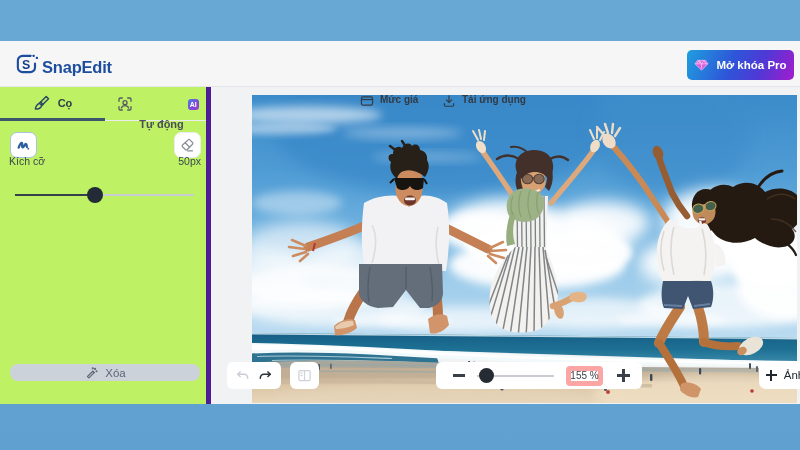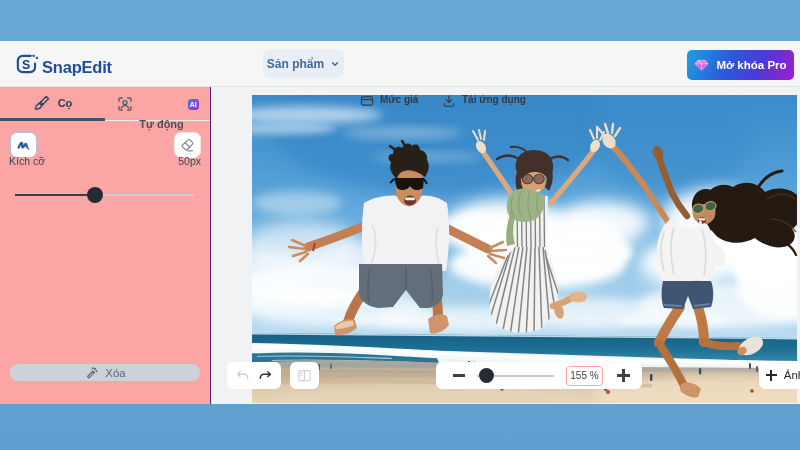--- a/index.html
+++ b/index.html
@@ -13,21 +13,21 @@
   .logo .t { font-size:16.5px; font-weight:bold; color:#1d4e9e; letter-spacing:-0.2px; margin-left:4px;margin-top:8px; }
   .nav-pill { position:absolute; left:263px; top:8px; width:81px; height:29px; background:#e9eef6; border-radius:7px; display:flex; align-items:center; justify-content:center; }
   .nav-pill .txt { color:#41699f; font-size:12px; font-weight:bold; }
   .nav-item { position:absolute; top:8px; height:29px; display:flex; align-items:flex-start; color:#333a44; font-size:10px; font-weight:bold;margin-top:45px; }
   .nav-item svg { margin-right:6px; }
   .probtn { position:absolute; left:687px; top:9px; width:107px; height:30px; border-radius:5px;
             background:linear-gradient(112deg,#1f9fdf 0%,#2e55d8 42%,#4f39d6 68%,#8d23cf 92%,#a21ecf 100%);
             display:flex; align-items:center; justify-content:center; color:#fff; font-size:11.5px; font-weight:bold; }
   .probtn svg { margin-right:7px; }
   
-  .sidebar { position:absolute; left:0; top:46px; width:211px; height:317px; background:#fca5a5; border-right:1px solid #4c1d95; }
+  .sidebar { position:absolute; left:0; top:46px; width:211px; height:317px; background:#bef264; border-right:5px solid #4c1d95; }
   .tabs { position:absolute; left:0; top:0; width:100%; height:34px; border-bottom:1px solid #ebebed; }
   .tab1 { position:absolute; left:0; top:0; width:105px; height:34px; display:flex; align-items:center; justify-content:center; border-bottom:3px solid #3c566e; }
   .tab1 .tx { font-size:11px; font-weight:bold; color:#2e3d4c; margin-left:7px; }
   .tab2 { position:absolute; left:105px; top:0; width:106px; height:34px; display:flex; align-items:center; justify-content:center; }
   .tab2 .tx { font-size:11px; font-weight:bold; color:#4a4f57; margin-left:6px;margin-top:39px; }
   .aibadge { width:11px; height:11px; border-radius:3px; margin-left:4px; background:linear-gradient(135deg,#4a7de0,#8a3fd8 70%,#a743cf); color:#fff; font-size:7px; font-weight:bold; display:flex; align-items:center; justify-content:center; }
   .toolbtn { position:absolute; width:27px; height:26px; border-radius:7px; background:#fff; display:flex; align-items:center; justify-content:center; }
   .tb-brush { left:10px; top:45px; border:1.5px solid #a9c3e2; }
   .tb-eraser { left:174px; top:45px; border:1px solid #ececee; }
   .sizrow { position:absolute; left:9px; top:68px; width:192px; display:flex; justify-content:space-between; font-size:10.5px; color:#3c4650; }
@@ -40,21 +40,21 @@
   .canvas { position:absolute; left:211px; top:46px; width:589px; height:317px; background:#f1f2f4; overflow:hidden; }
   .photo { position:absolute; left:41px; top:8px; width:545px; height:308px; }
   .fbtn { position:absolute; background:#fff; border-radius:6px; display:flex; align-items:center; justify-content:center; }
   .undoredo { left:16px; top:275px; width:54px; height:27px; }
   .undoredo svg { margin:0 4px; }
   .cmp { left:79px; top:275px; width:29px; height:27px; }
   .zoombar { left:225px; top:275px; width:206px; height:27px; background:#fff; border-radius:6px; position:absolute; display:flex; align-items:center; }
   .minus { width:12px; height:2.5px; background:#3a4048; margin-left:17px; }
   .ztrack { position:relative; width:77px; height:2px; background:#c9cdd3; margin-left:12px; }
   .ztrack .zthumb { position:absolute; left:2px; top:-6.5px; width:15px; height:15px; border-radius:50%; background:#262b33; }
-  .pct { margin-left:12px; width:37px; height:20px; border:1px solid #fca5a5; border-radius:4px; font-size:10px; color:#3a3f45; display:flex; align-items:center; justify-content:center; }
+  .pct { margin-left:12px; width:37px; height:20px; border:5px solid #fca5a5; border-radius:4px; font-size:10px; color:#3a3f45; display:flex; align-items:center; justify-content:center; }
   .plus { position:relative; width:13px; height:13px; margin-left:14px; }
   .plus:before { content:""; position:absolute; left:0; top:5.25px; width:13px; height:2.5px; background:#3a4048; }
   .plus:after { content:""; position:absolute; left:5.25px; top:0; width:2.5px; height:13px; background:#3a4048; }
   .anh { left:548px; top:274px; width:52px; height:28px; border-radius:7px 0 0 7px; font-size:11.5px; color:#23282e; }
   .anh .p { position:relative; width:11px; height:11px; margin-right:7px; }
   .anh .p:before { content:""; position:absolute; left:0; top:4.5px; width:11px; height:2px; background:#23282e; }
   .anh .p:after { content:""; position:absolute; left:4.5px; top:0; width:2px; height:11px; background:#23282e; }
 </style>
 </head>
 <body>
@@ -441,26 +441,20 @@
   <div class="navbar">
     <div class="logo">
       <svg width="24" height="24" viewBox="0 0 28 28" fill="none">
         <path d="M19.5,4.5 H10 a5.5,5.5 0 0 0 -5.5,5.5 v8 a5.5,5.5 0 0 0 5.5,5.5 h9 a5.5,5.5 0 0 0 5.5,-5.5 V13.5" stroke="#1d4e9e" stroke-width="2.5" stroke-linecap="round"></path>
         <text x="14.2" y="19.3" font-family="Liberation Sans, sans-serif" font-size="14.5" font-weight="bold" fill="#173f86" text-anchor="middle">S</text>
         <rect x="21.6" y="3.2" width="2.6" height="2.6" rx="0.7" fill="#1d4e9e"></rect>
         <rect x="25.4" y="5.6" width="2.6" height="2.6" rx="0.7" fill="#1d4e9e"></rect>
               </svg>
       <span class="t">SnapEdit</span>
     </div>
-    <div class="nav-pill">
-        <span class="txt">Sản phẩm</span>
-      <svg width="10" height="10" viewBox="0 0 24 24" fill="none" stroke="#555b63" stroke-width="3" stroke-linecap="round" stroke-linejoin="round" style="margin-left:6px">
-          <path d="M6 9 L12 15 L18 9"></path>
-        </svg>
-    </div>
     <div class="nav-item" style="left:360px;">
       <svg width="14" height="14" viewBox="0 0 24 24" fill="none" stroke="#333a44" stroke-width="2">
           <rect x="2.5" y="5" width="19" height="14" rx="2.5"></rect>
           <line x1="2.5" y1="9.5" x2="21.5" y2="9.5"></line>
         </svg>
       Mức giá
     </div>
     <div class="nav-item" style="left:442px;">
       <svg width="14" height="14" viewBox="0 0 24 24" fill="none" stroke="#333a44" stroke-width="2" stroke-linecap="round" stroke-linejoin="round">
           <path d="M12 3 v11"></path>

